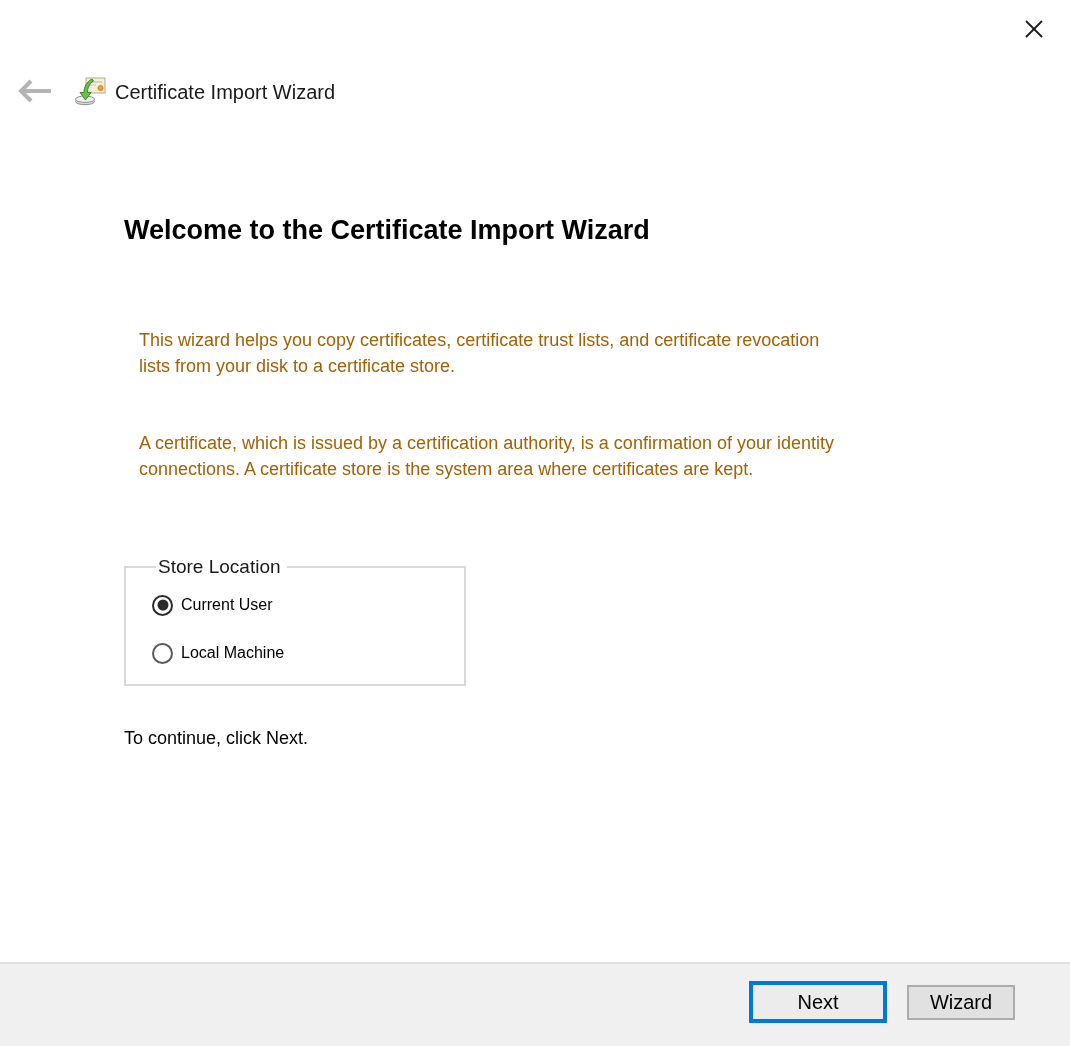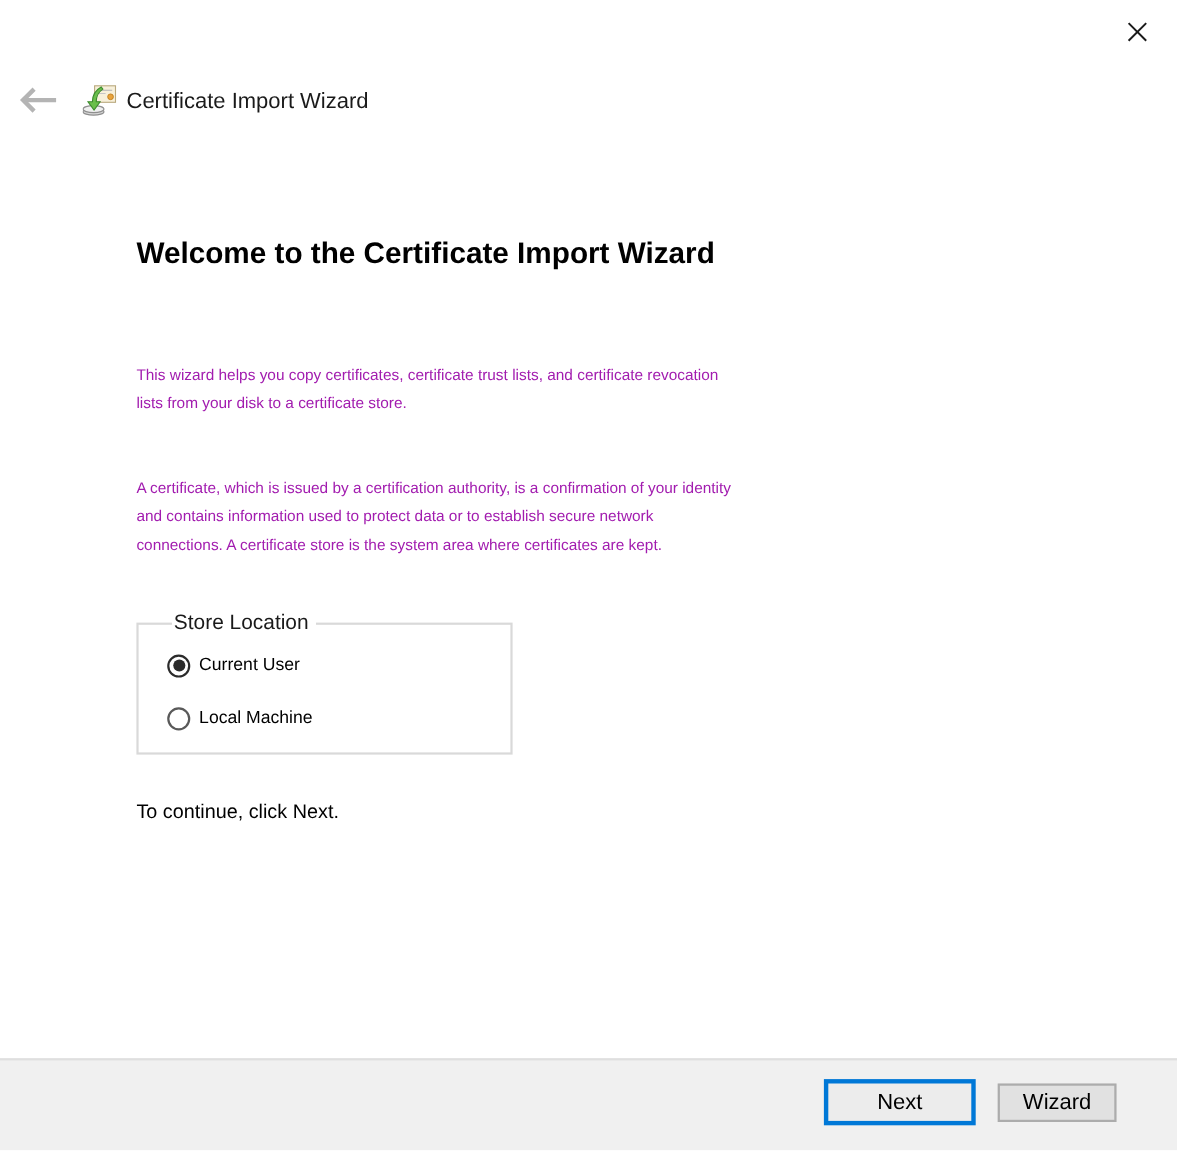--- a/index.html
+++ b/index.html
@@ -67,24 +67,24 @@
     left: 124px;
     top: 215px;
     font-size: 27px;
     font-weight: 700;
     letter-spacing: 0px;
     color: #000000;
     white-space: nowrap;
   }
   .para {
     position: absolute;
-    left: 124px;
-    font-size: 14px;
+    left: 139px;
+    font-size: 18px;
     line-height: 26px;
-    color: #a21caf;
+    color: #a16207;
   }
   .para div { white-space: nowrap; }
   .para-1 { top: 327px; }
   .para-2 { top: 430px; }
 
   
   .groupbox {
     position: absolute;
     left: 124px;
     top: 556px;
@@ -224,21 +224,20 @@
 
   <div class="heading">Welcome to the Certificate Import Wizard</div>
 
   <div class="para para-1">
     <div>This wizard helps you copy certificates, certificate trust lists, and certificate revocation</div>
     <div>lists from your disk to a certificate store.</div>
   </div>
 
   <div class="para para-2">
     <div>A certificate, which is issued by a certification authority, is a confirmation of your identity</div>
-    <div>and contains information used to protect data or to establish secure network</div>
     <div>connections. A certificate store is the system area where certificates are kept.</div>
   </div>
 
   <fieldset class="groupbox">
     <legend>Store Location</legend>
 
     <div class="radio-row">
       <span class="radio-circle checked"></span>
       <span class="radio-label">Current User</span>
     </div>

